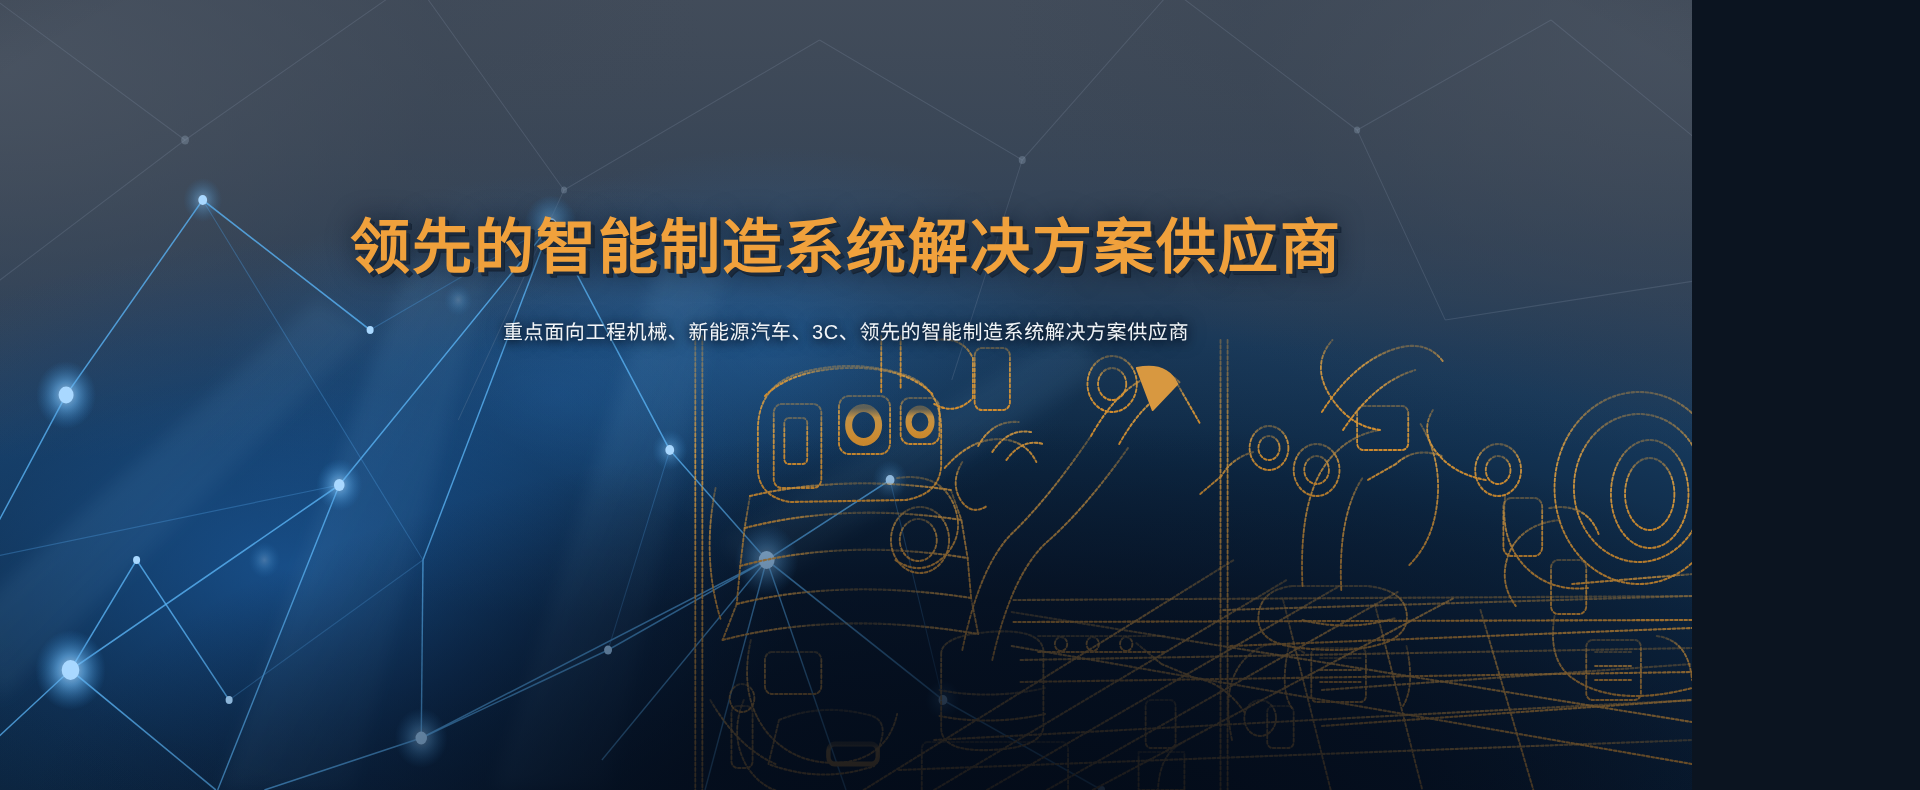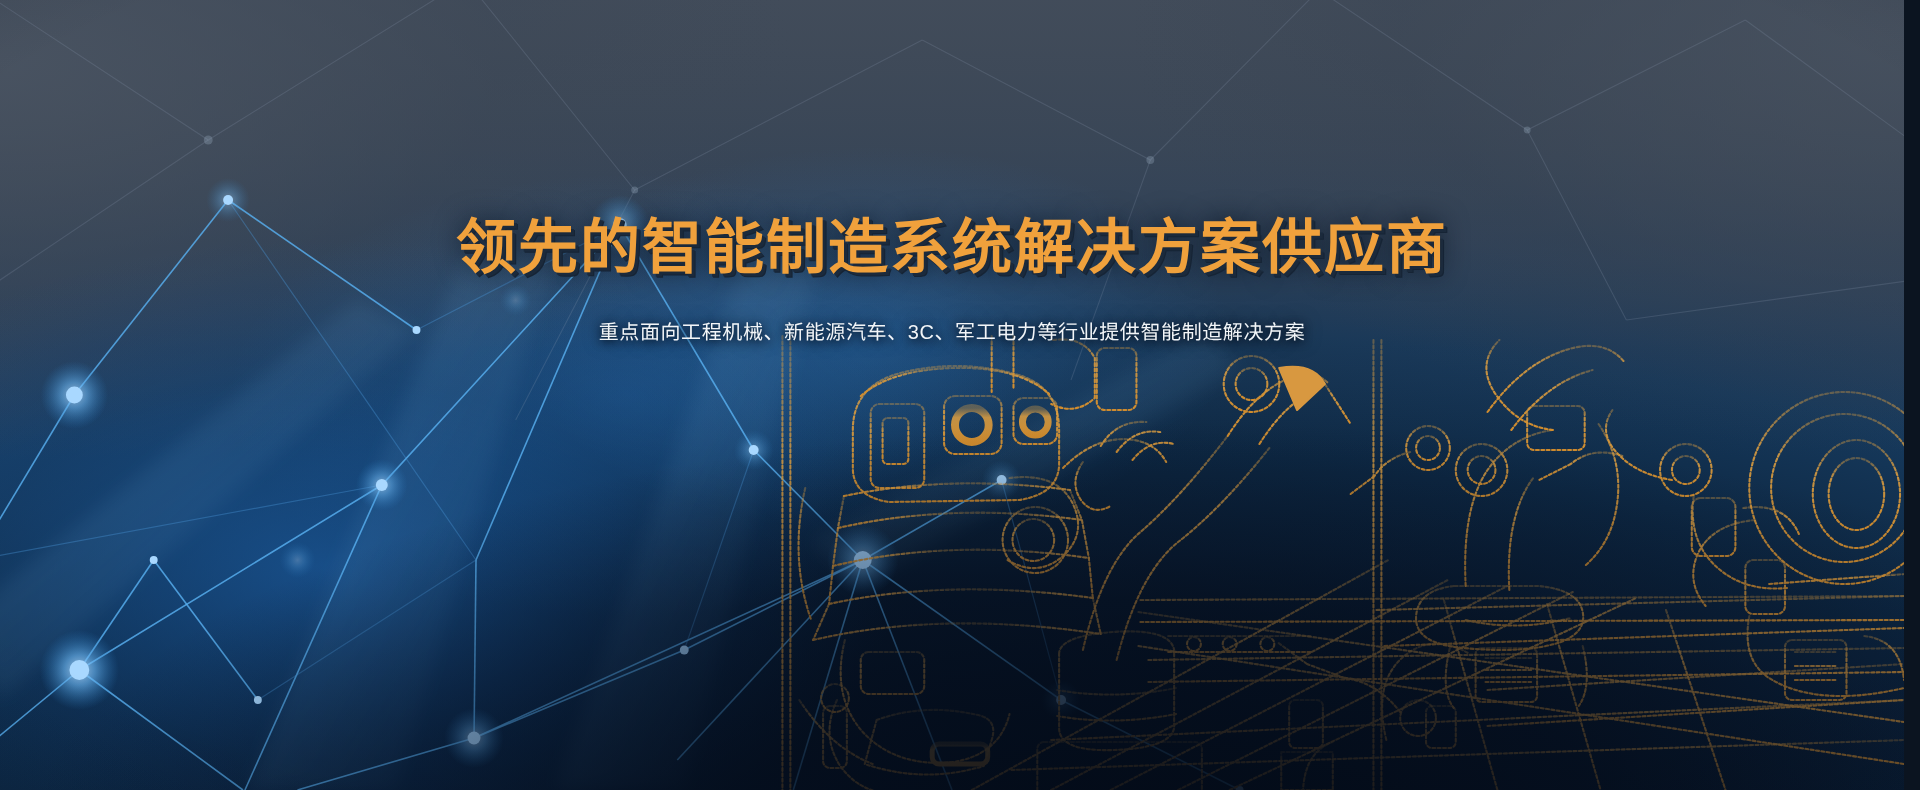--- a/index.html
+++ b/index.html
@@ -1,21 +1,21 @@
 <!DOCTYPE html>
 <html lang="zh-CN"><head>
 <meta charset="utf-8">
 <title>Hero Banner</title>
 <style>
   html,body{margin:0;padding:0;background:#0b1420;}
   *{box-sizing:border-box;}
 
   .banner{
     position:relative;
-    width:1904px;
+    width:1692px;
     height:790px;
     overflow:hidden;
     font-family:"Liberation Sans","DejaVu Sans",sans-serif;
     background:#2f3a49;
   }
 
   
   .bg-base{
     position:absolute; inset:0;
     background:
@@ -355,16 +355,16 @@
         <path d="M946 358 L946 382"></path>
       </g>
     </svg>
   </div>
 
   <div class="bg-dark-bottom"></div>
   <div class="bg-vignette"></div>
 
   <div class="hero-copy">
     <h1 class="hero-title">领先的智能制造系统解决方案供应商</h1>
-    <p class="hero-sub">重点面向工程机械、新能源汽车、3C、军工电力等行业提供智能制造解决方案</p>
+    <p class="hero-sub">重点面向工程机械、新能源汽车、3C、领先的智能制造系统解决方案供应商</p>
   </div>
 
 </div>
 
 </body></html>

